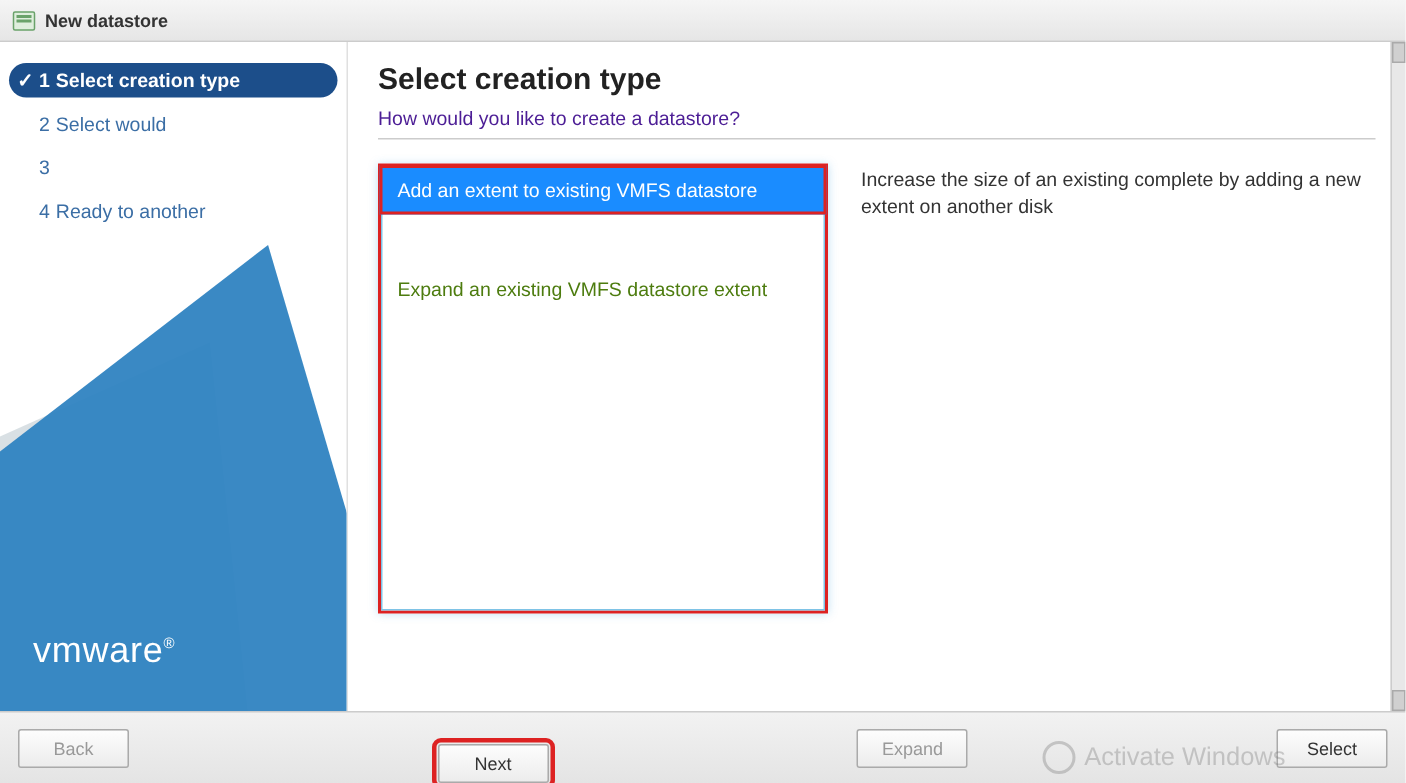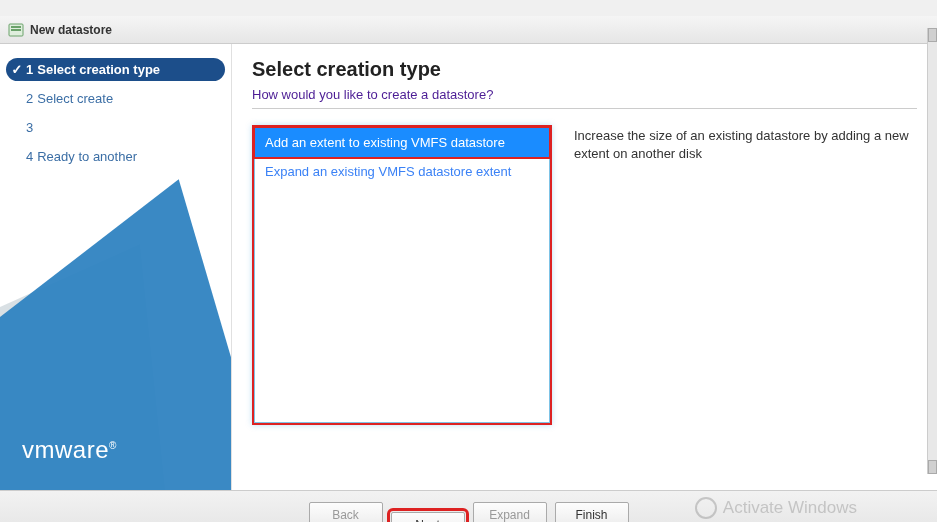--- a/index.html
+++ b/index.html
@@ -16,21 +16,20 @@
   .titlebar {
     height: 28px;
     background: linear-gradient(#f5f5f5, #e6e6e6);
     border-bottom: 1px solid #ccc;
     display: flex;
     align-items: center;
     padding: 0 8px;
     font-size: 12px;
     font-weight: bold;
     color: #333;
-    margin-top: 16px;
   }
   .titlebar .icon {
     width: 16px; height: 16px;
     margin-right: 6px;
     display: inline-flex;
     align-items: center;
     justify-content: center;
   }
   .main {
     display: flex;
@@ -139,23 +138,24 @@
     position: relative;
     box-shadow: 0 0 6px rgba(66,160,220,0.35);
   }
   .options-inner {
     border: 1px solid #7ec3e6;
     min-height: 296px;
   }
   .option {
     padding: 7px 10px;
     font-size: 13px;
-    color: #3b82f6;
+    color: #4d7c0f;
     cursor: pointer;
     border-bottom: 1px solid transparent;
+    margin-top: 37px;
   }
   .option.selected {
     background: #1a8cff;
     color: #fff;
     border: 2px solid #d22;
     margin: -2px;
     position: relative;
   }
   .description {
     flex: 1;
@@ -163,21 +163,21 @@
     color: #333;
     line-height: 1.4;
     padding-top: 2px;
   }
   .footer {
     height: 48px;
     background: linear-gradient(#f2f2f2, #e4e4e4);
     border-top: 1px solid #ccc;
     display: flex;
     align-items: center;
-    justify-content: center;
+    justify-content: space-between;
     padding: 0 12px;
     gap: 8px;
     position: relative;
   }
   .btn {
     min-width: 74px;
     height: 26px;
     background: linear-gradient(#fdfdfd,#ececec);
     border: 1px solid #aaa;
     border-radius: 2px;
@@ -191,21 +191,21 @@
     cursor: default;
   }
   .btn.highlight {
     outline: 3px solid #d22;
     outline-offset: 1px;
     margin-top: 20px;
   }
   .watermark {
     position: absolute;
     right: 80px;
-    bottom: 19px;
+    bottom: 6px;
     color: rgba(120,120,120,0.35);
     font-size: 17px;
     pointer-events: none;
     display:flex;
     align-items:center;
     gap:6px;
   }
   .watermark .circ {
     width:22px;height:22px;border:2px solid rgba(120,120,120,0.35);
     border-radius:50%;display:inline-block;
@@ -236,21 +236,21 @@
     <div class="triangle"></div>
     <div class="steps">
       <div class="step active">
         <span class="check">✓</span>
         <span class="step-num">1</span>
         <span>Select creation type</span>
       </div>
       <div class="step">
         <span class="check"></span>
         <span class="step-num">2</span>
-        <span>Select create</span>
+        <span>Select would</span>
       </div>
       <div class="step">
         <span class="check"></span>
         <span class="step-num">3</span>
       </div>
       <div class="step">
         <span class="check"></span>
         <span class="step-num">4</span>
         <span>Ready to another</span>
       </div>
@@ -268,32 +268,32 @@
       <div class="options">
         <div class="options-inner">
           <div class="option selected">
             <span>Add an extent to existing VMFS datastore</span>
           </div>
           <div class="option">
             <span>Expand an existing VMFS datastore extent</span>
           </div>
         </div>
       </div>
-      <div class="description">Increase the size of an existing datastore by adding a new extent on another disk</div>
+      <div class="description">Increase the size of an existing complete by adding a new extent on another disk</div>
     </div>
   </div>
 </div>
 
 <div class="scroll-edge">
   <span class="sbtn" style="position:absolute;top:0;"></span>
   <span class="sbtn" style="position:absolute;bottom:0;"></span>
 </div>
 
 <div class="footer">
   <button class="btn" disabled="">Back</button>
   <button class="btn highlight">Next</button>
   <button class="btn" disabled="">Expand</button>
-  <button class="btn">Finish</button>
+  <button class="btn">Select</button>
   <div class="watermark">
     <span class="circ"></span>
     <span>Activate Windows</span>
   </div>
 </div>
 
 </body></html>

